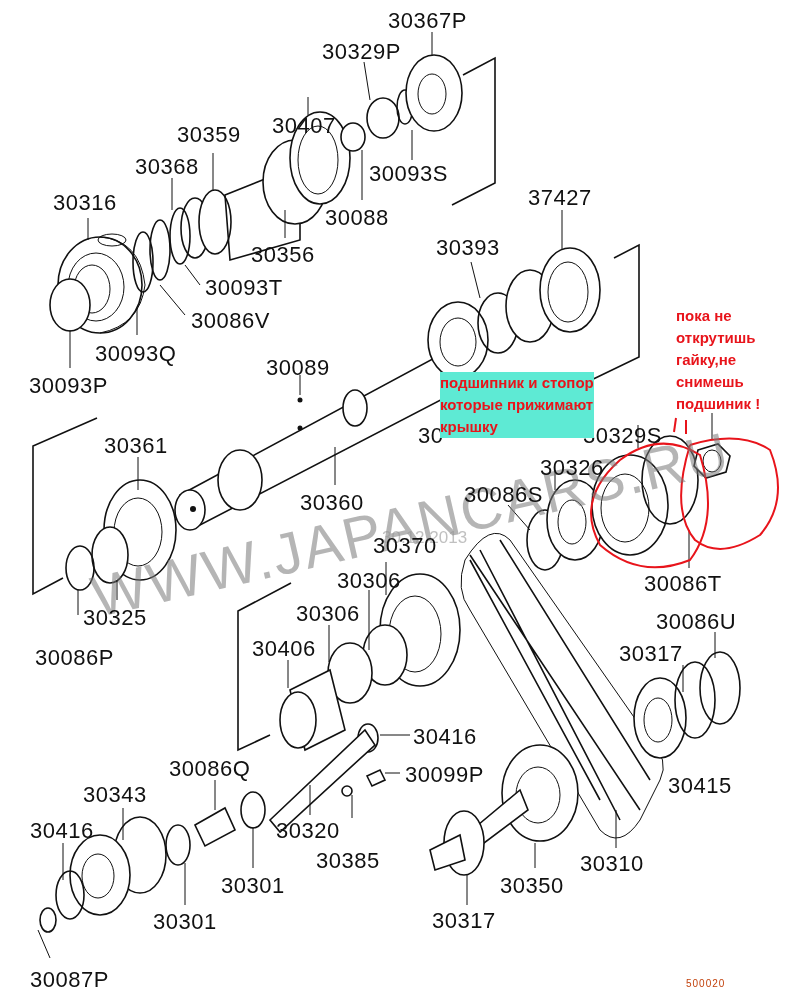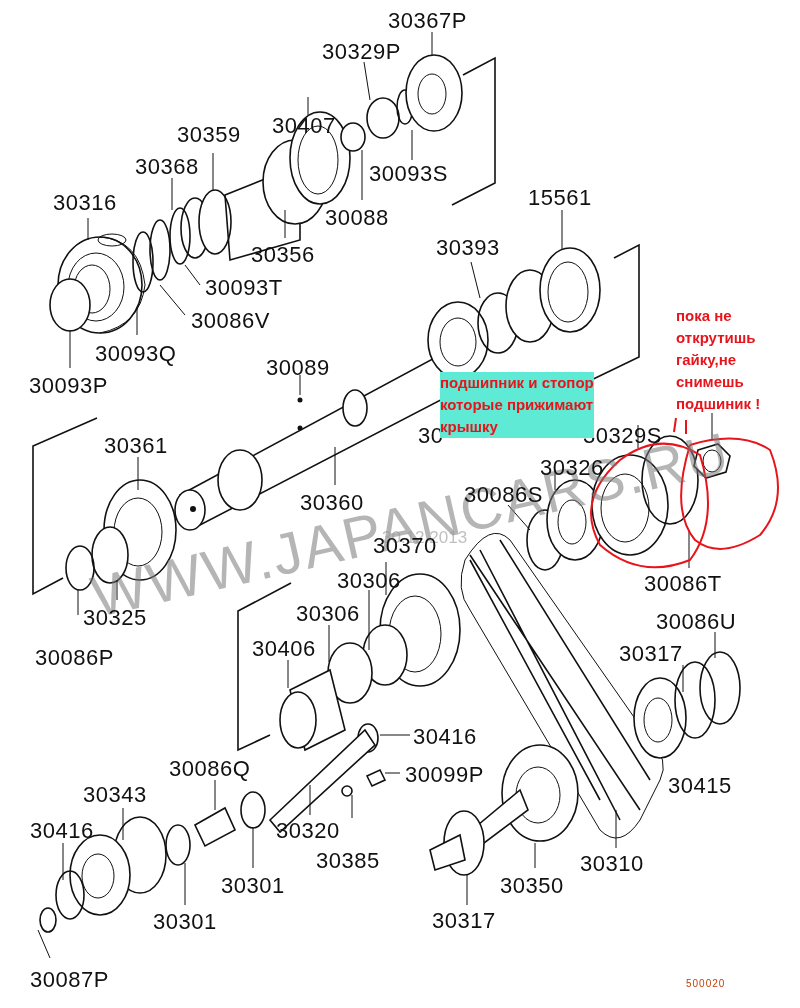--- a/index.html
+++ b/index.html
@@ -189,21 +189,21 @@
 <div class="lbl" style="left:177px;top:124px;">30359</div>
 <div class="lbl" style="left:135px;top:156px;">30368</div>
 <div class="lbl" style="left:369px;top:163px;">30093S</div>
 <div class="lbl" style="left:53px;top:192px;">30316</div>
 <div class="lbl" style="left:325px;top:207px;">30088</div>
 <div class="lbl" style="left:251px;top:244px;">30356</div>
 <div class="lbl" style="left:205px;top:277px;">30093T</div>
 <div class="lbl" style="left:191px;top:310px;">30086V</div>
 <div class="lbl" style="left:95px;top:343px;">30093Q</div>
 <div class="lbl" style="left:29px;top:375px;">30093P</div>
-<div class="lbl" style="left:528px;top:187px;">15561</div>
+<div class="lbl" style="left:528px;top:187px;">37427</div>
 <div class="lbl" style="left:436px;top:237px;">30393</div>
 <div class="lbl" style="left:266px;top:357px;">30089</div>
 <div class="lbl" style="left:104px;top:435px;">30361</div>
 <div class="lbl" style="left:300px;top:492px;">30360</div>
 <div class="lbl" style="left:583px;top:425px;">30329S</div>
 <div class="lbl" style="left:540px;top:457px;">30326</div>
 <div class="lbl" style="left:464px;top:484px;">30086S</div>
 <div class="lbl" style="left:644px;top:573px;">30086T</div>
 <div class="lbl" style="left:83px;top:607px;">30325</div>
 <div class="lbl" style="left:35px;top:647px;">30086P</div>

